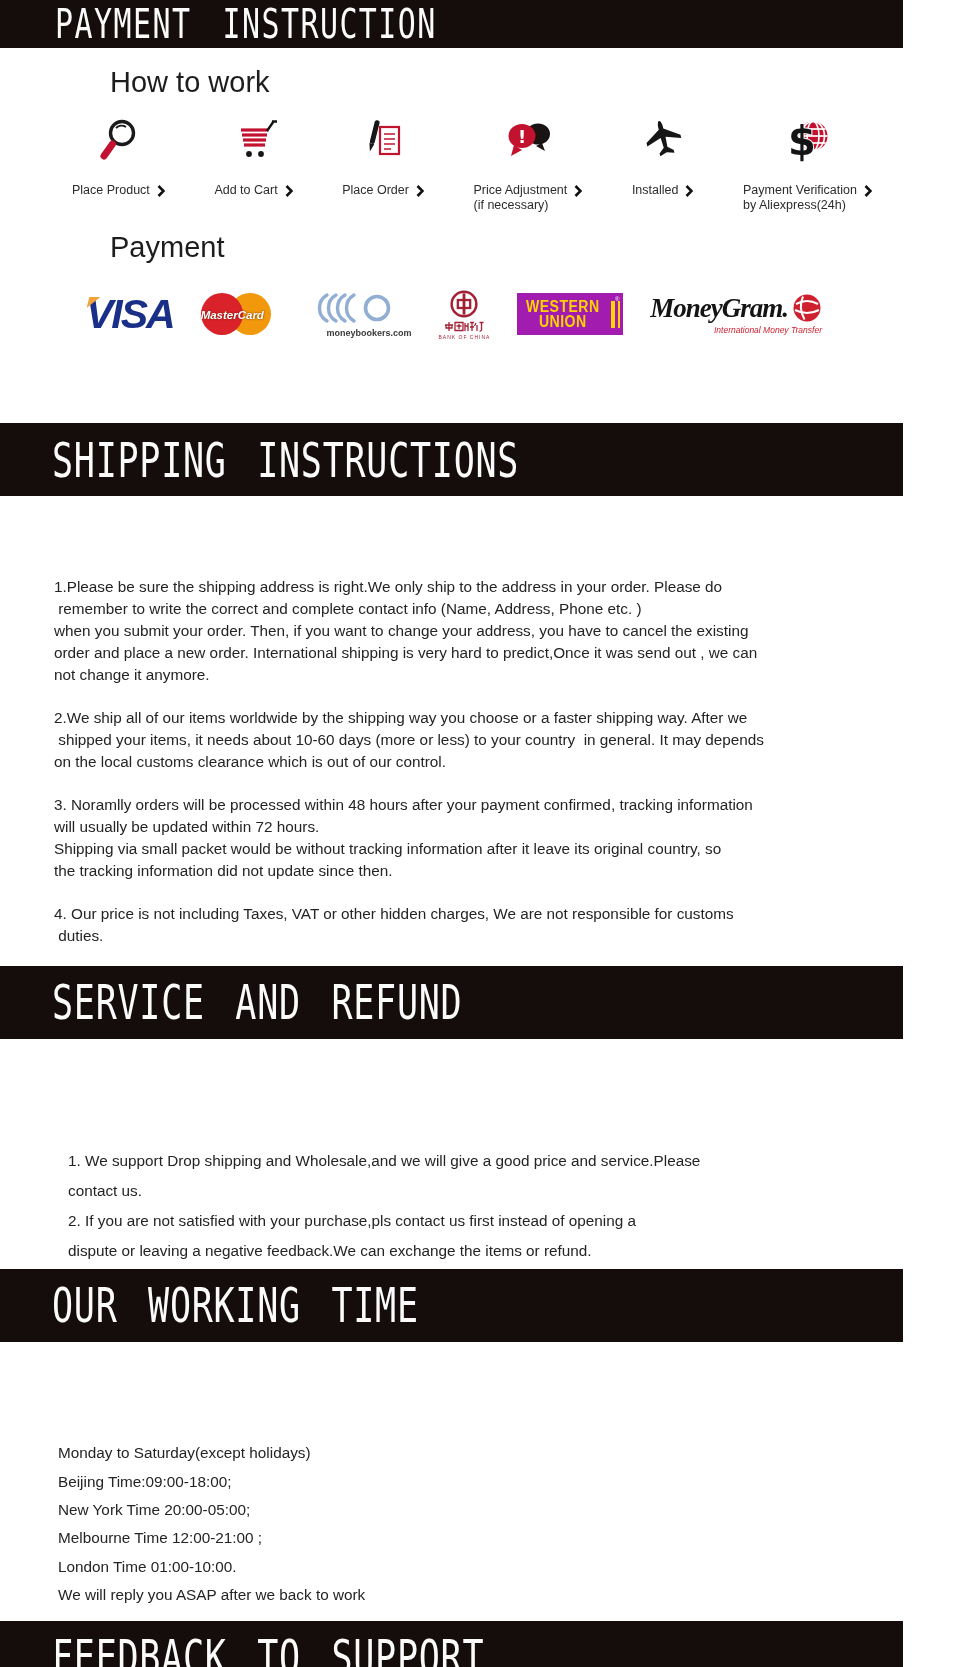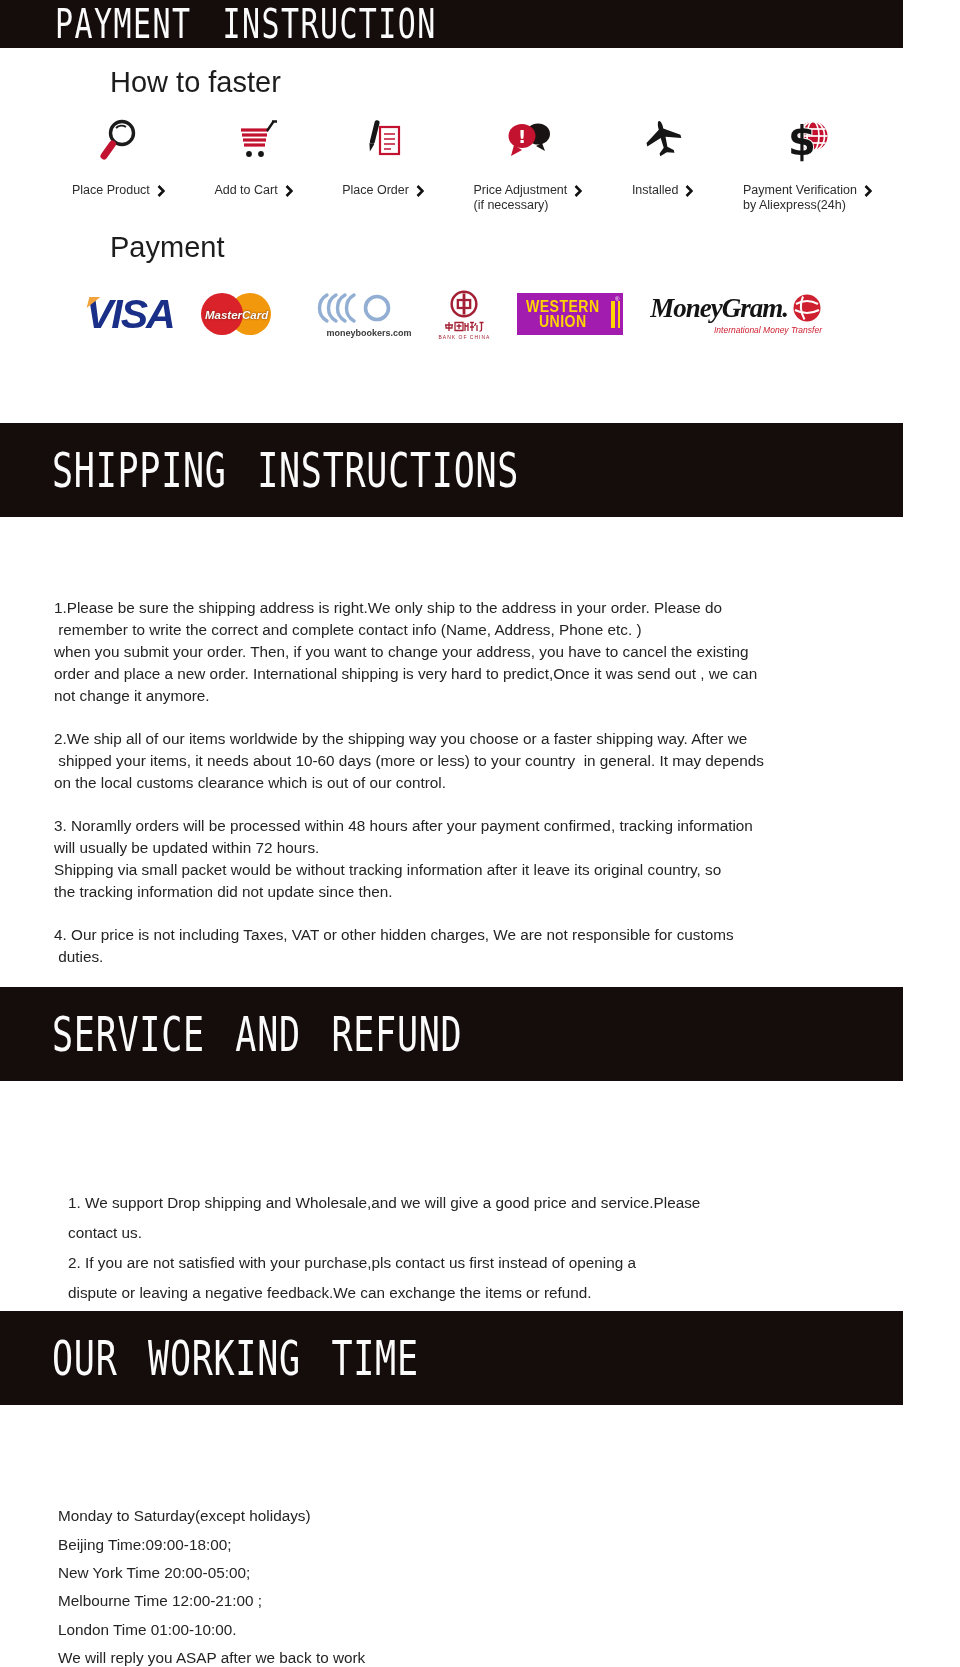--- a/index.html
+++ b/index.html
@@ -1,19 +1,19 @@
 <!DOCTYPE html>
 <html><head>
 <meta charset="utf-8">
 <style>
   html,body{margin:0;padding:0;background:#ffffff;}
   .canvas{position:relative;width:960px;height:1667px;background:#ffffff;overflow:hidden;
           font-family:"Liberation Sans",sans-serif;color:#242424;}
   
-  .bar{background:#150c0c;width:903px;height:94px;display:flex;align-items:center;
+  .bar{background:#150c0c;width:903px;height:73px;display:flex;align-items:center;
        padding-left:52px;box-sizing:border-box;}
   .bar--first{height:48px;padding-left:55px;}
   .bar-title{color:#fbfbfb;font-family:"DejaVu Sans Mono",monospace;font-weight:normal;
              font-size:48px;letter-spacing:1px;word-spacing:12px;white-space:nowrap;
              transform:scaleX(0.73);transform-origin:0 55%;}
   .bar--first .bar-title{font-size:41px;letter-spacing:2px;word-spacing:16px;}
   
   .how-section{height:357px;box-sizing:border-box;}
   .section-heading{font-size:29px;color:#1d1d1d;font-weight:400;margin:18px 0 0 110px;}
   .section-heading--pay{}
@@ -31,21 +31,21 @@
          margin:18px 0 0 86px;width:736px;height:64px;}
   .visa{position:relative;font-style:italic;font-weight:bold;font-size:41px;
         color:#1a2f87;letter-spacing:-2px;line-height:1;}
   .visa-notch{position:absolute;left:2px;top:3px;width:0;height:0;
               border-top:11px solid #f2a33c;border-right:11px solid transparent;
               transform:skewX(-14deg);}
   .mc{position:relative;width:72px;height:46px;}
   .mc-c{position:absolute;top:2px;width:42px;height:42px;border-radius:50%;}
   .mc-red{left:0;background:#d9222a;z-index:1;}
   .mc-org{left:28px;background:#f2980c;}
-  .mc-text{position:absolute;z-index:2;top:18px;left:0;width:72px;text-align:center;
+  .mc-text{position:absolute;z-index:2;top:18px;left:0;width:72px;text-align:left;
            color:#fff;font-style:italic;font-weight:bold;font-size:11.5px;
            text-shadow:0 0 2px #5c1f00;white-space:nowrap;}
   .mb{display:flex;flex-direction:column;align-items:center;}
   .mb-text{font-size:9px;font-weight:bold;color:#3a3a3a;margin-top:2px;padding-left:27px;}
   .boc{display:flex;flex-direction:column;align-items:center;gap:2px;}
   .boc-latin{font-size:5px;color:#a31f34;letter-spacing:1px;}
   .wu{position:relative;background:#a21caf;width:106px;height:42px;display:flex;
       align-items:center;justify-content:center;gap:7px;}
   .wu-text{color:#ffd400;font-weight:bold;font-size:16px;line-height:0.95;
            letter-spacing:.5px;text-align:center;transform:scaleX(.88);}
@@ -69,21 +69,21 @@
 </head>
 <body>
 
 <div class="canvas">
 
   <div class="bar bar--first">
     <span class="bar-title">PAYMENT INSTRUCTION</span>
   </div>
 
   <div class="how-section">
-    <div class="section-heading">How to faster</div>
+    <div class="section-heading">How to work</div>
 
     <div class="steps">
 
       <div class="step">
         <span class="step-icon">
           <svg width="46" height="52" viewBox="0 0 46 52">
             <circle cx="27" cy="16" r="11.5" fill="none" stroke="#1b1b1b" stroke-width="3.4"></circle>
             <path d="M21 11 a8 8 0 0 1 10 -1" fill="none" stroke="#1b1b1b" stroke-width="1.8"></path>
             <line x1="17.5" y1="27" x2="9" y2="39" stroke="#c2122f" stroke-width="7" stroke-linecap="round"></line>
           </svg>

